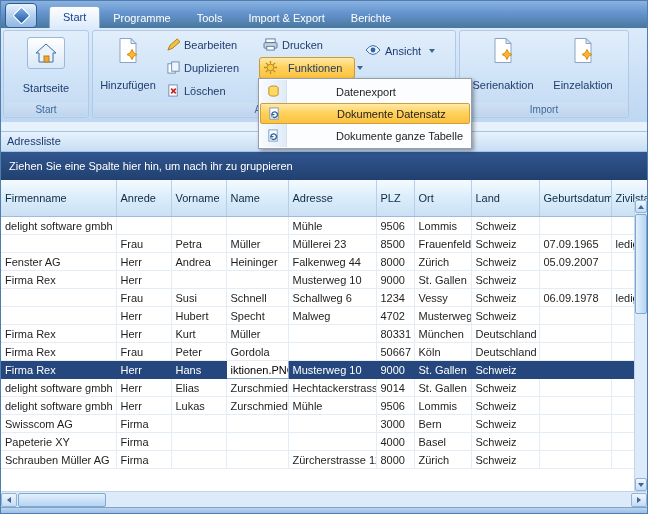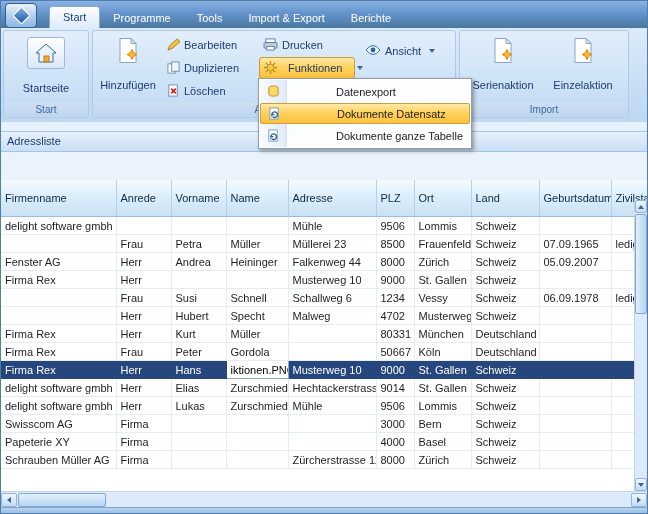--- a/index.html
+++ b/index.html
@@ -262,20 +262,21 @@
               <path d="M4.2 11V8.2h2.8" fill="none" stroke="#2f66a0" stroke-width="1.1"></path>
             </svg>
           </span>
           <span class="mi-label">Dokumente ganze Tabelle</span>
         </div>
       </div>
   </div>
 
   <div class="gap"></div>
   <div class="phead">Adressliste</div>
+  <div class="groupby">Ziehen Sie eine Spalte hier hin, um nach ihr zu gruppieren</div>
 
   <div class="grid-area">
     <table class="grid">
       <colgroup id="grid-colgroup">
           <col style="width: 115px;">
           <col style="width: 55px;">
           <col style="width: 55px;">
           <col style="width: 62px;">
           <col style="width: 88px;">
           <col style="width: 38px;">

